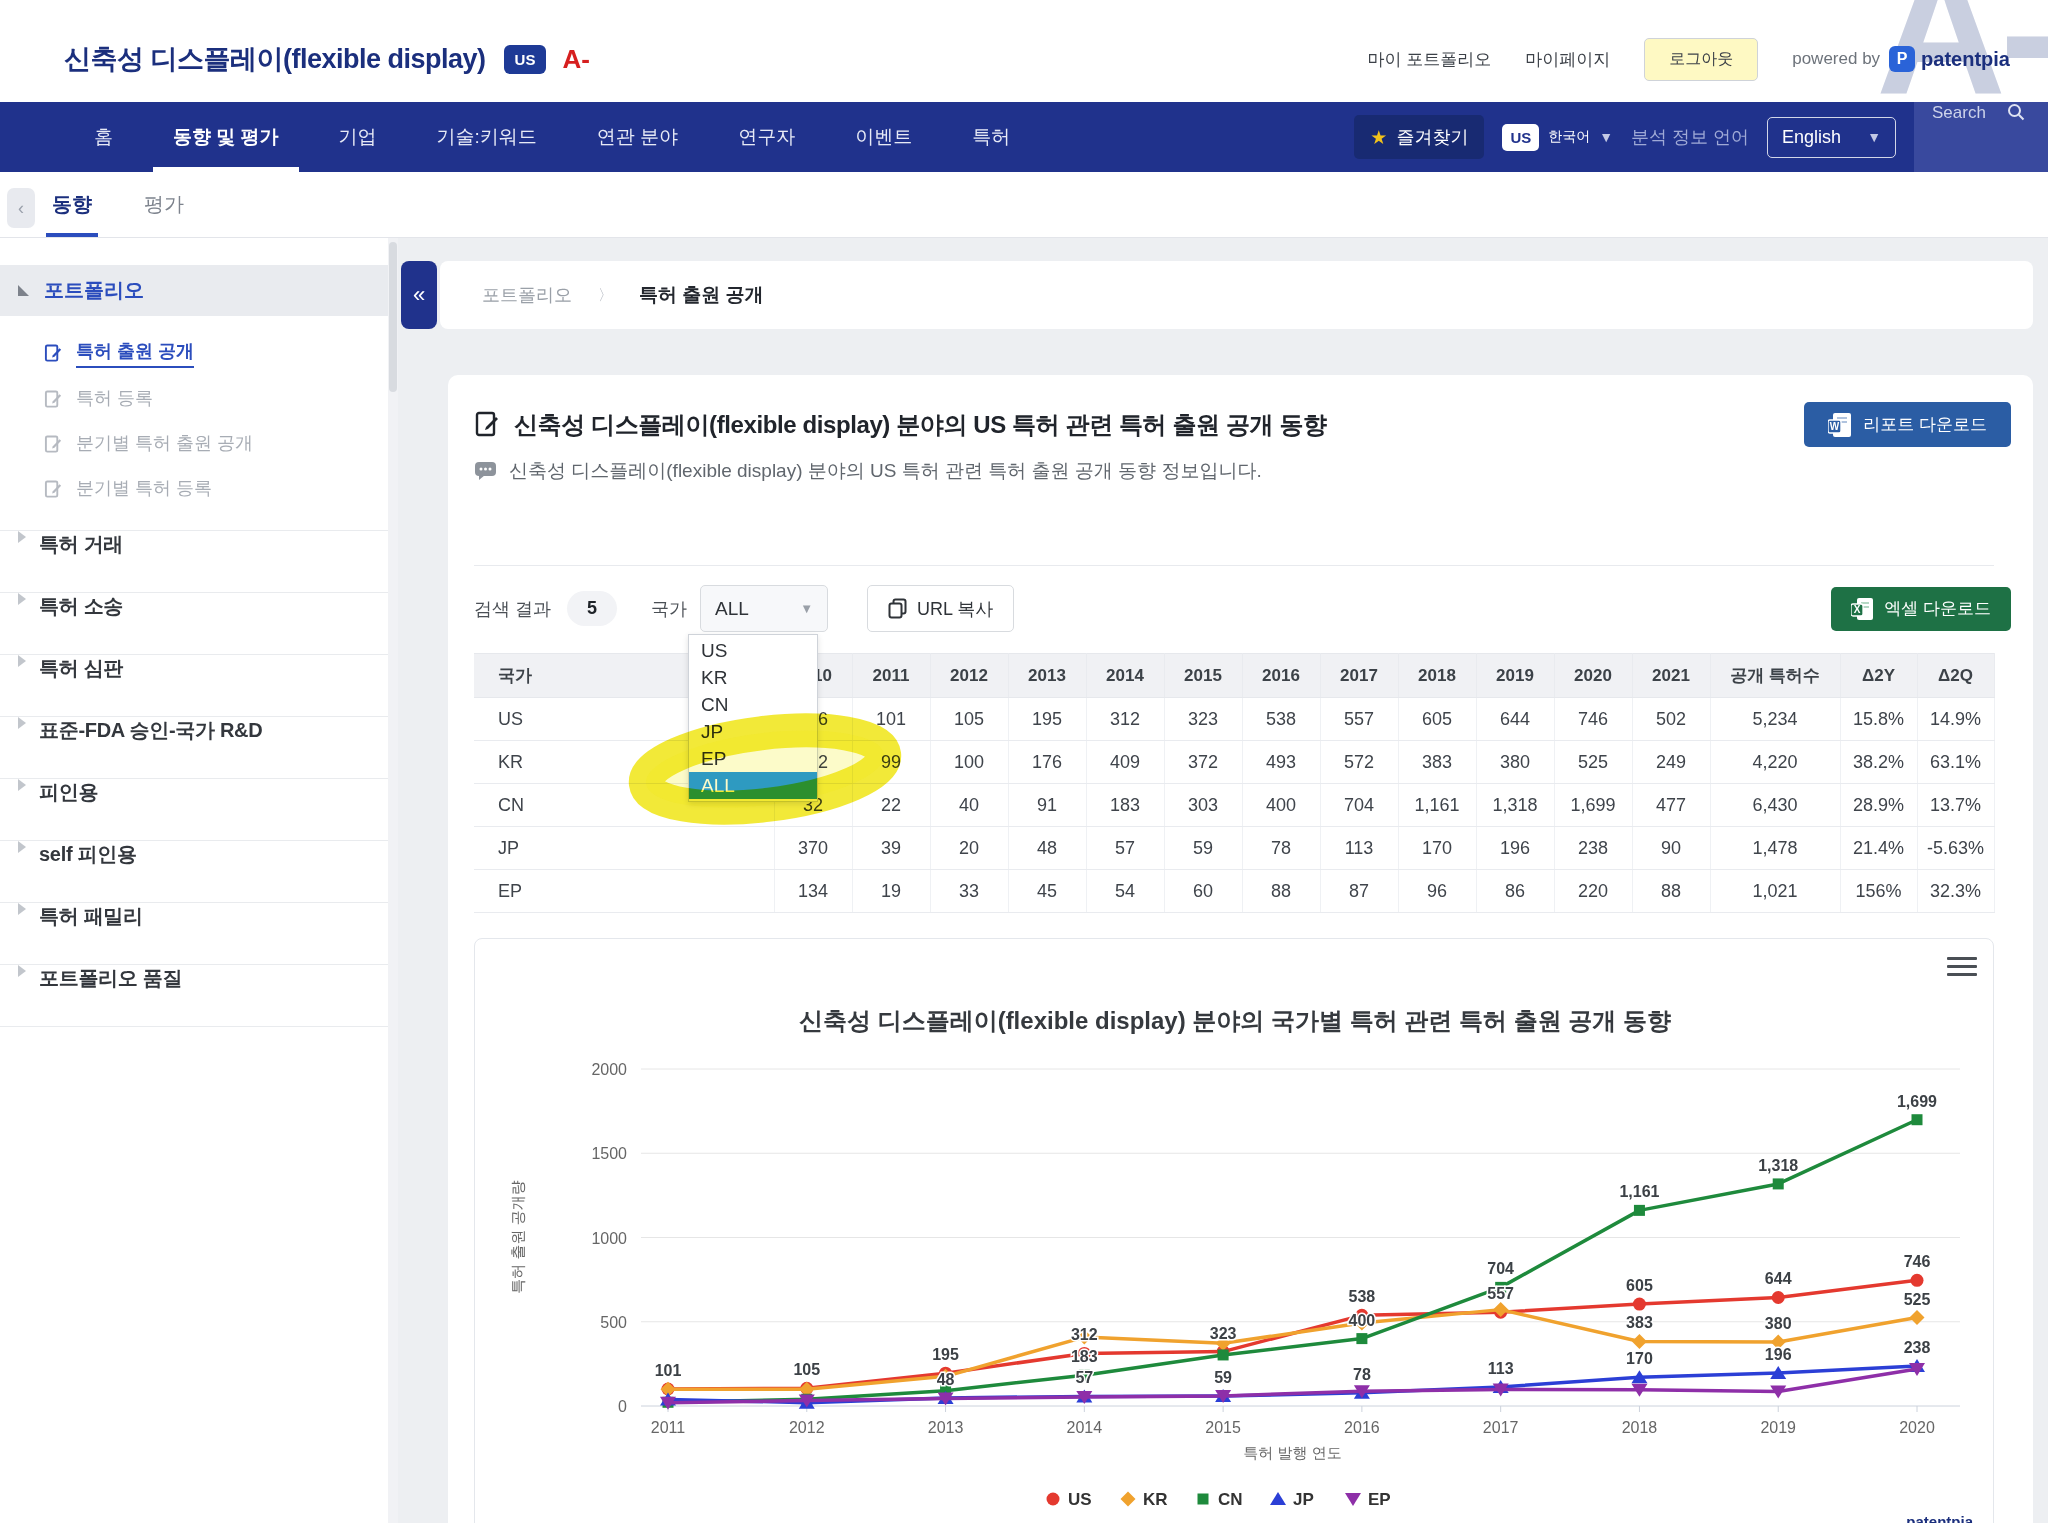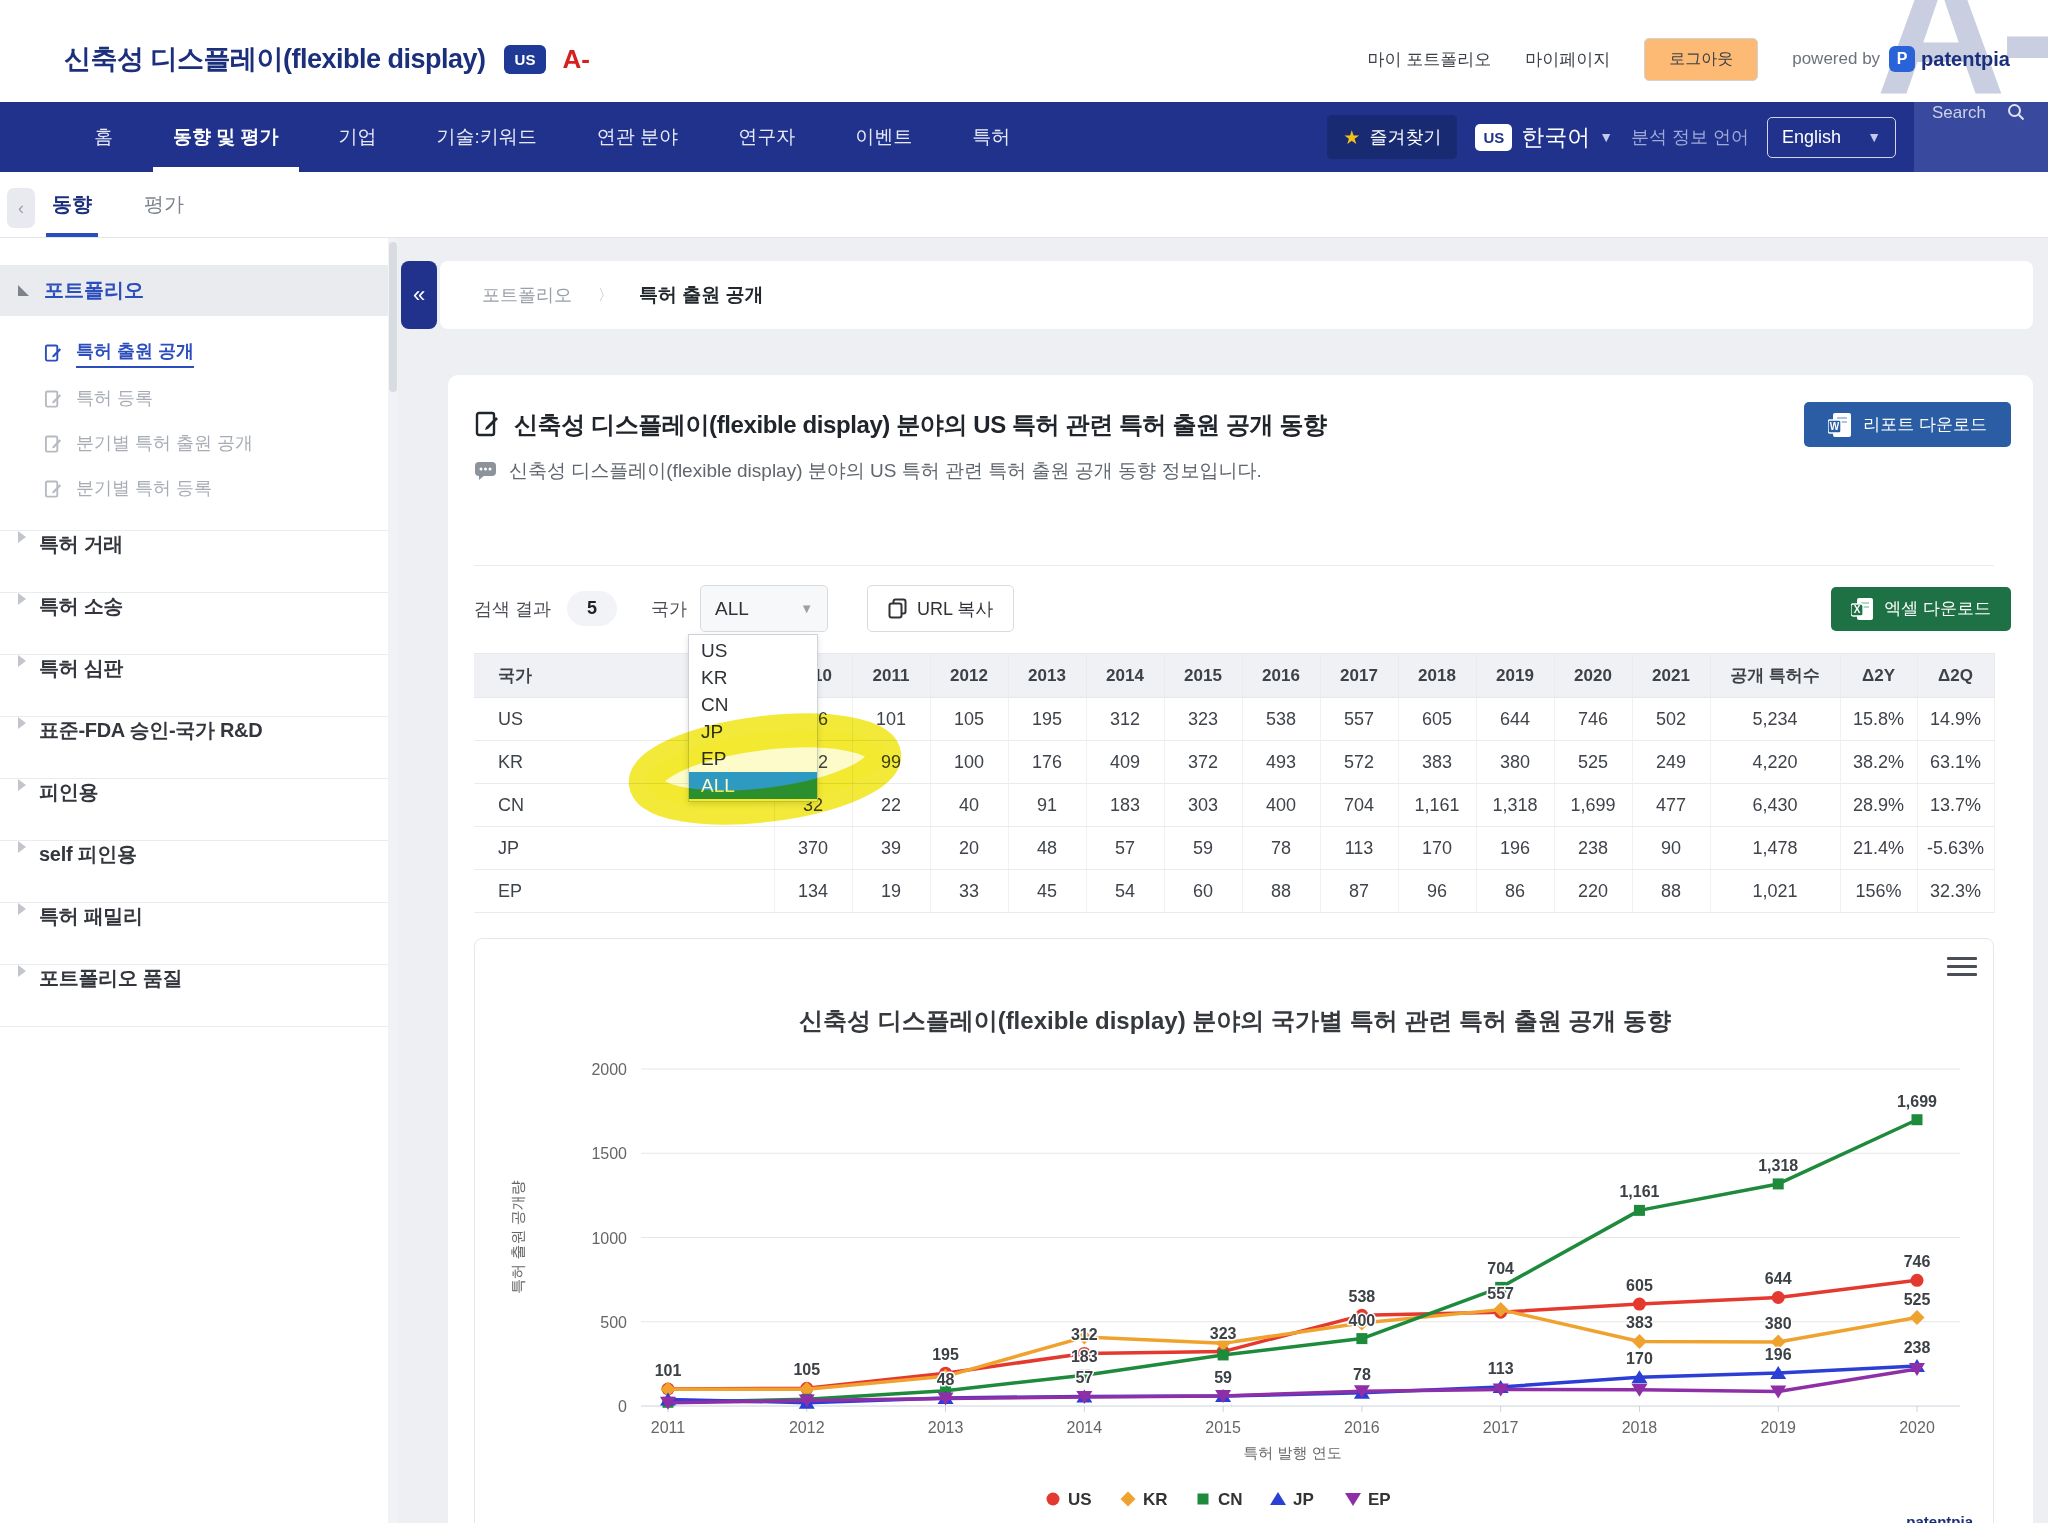--- a/index.html
+++ b/index.html
@@ -8,39 +8,39 @@
 
   
   .top-header{position:absolute;left:0;top:0;width:2048px;height:102px;background:#fff;overflow:hidden;}
   .watermark{position:absolute;right:-6px;top:-58px;font-size:180px;font-weight:bold;color:#c9cfe0;letter-spacing:-6px;z-index:0;line-height:1;}
   .th-inner{position:relative;z-index:1;height:100%;display:flex;align-items:center;padding:16px 38px 0 64px;}
   .page-title{font-size:27px;font-weight:bold;color:#1b2f7d;letter-spacing:-0.5px;}
   .country-chip{margin-left:18px;background:#1e3a96;color:#fff;font-size:15px;font-weight:bold;padding:6px 11px;border-radius:6px;}
   .grade{margin-left:16px;color:#d61f1f;font-size:26px;font-weight:bold;}
   .th-right{margin-left:auto;display:flex;align-items:center;gap:34px;}
   .th-link{font-size:17px;color:#3c4148;cursor:pointer;}
-  .logout-btn{border:1px solid #cfd3d9;border-radius:5px;background:#fdba74;font-size:16px;color:#3c4148;padding:10px 24px;cursor:pointer;}
+  .logout-btn{border:1px solid #cfd3d9;border-radius:5px;background:#fef9c3;font-size:16px;color:#3c4148;padding:10px 24px;cursor:pointer;}
   .powered{display:flex;align-items:center;gap:9px;}
   .powered-label{font-size:17px;color:#6d737b;}
   .brand-logo{display:flex;align-items:center;gap:6px;}
   .brand-p{width:26px;height:26px;border-radius:6px;background:#2a63d8;color:#fff;font-size:16px;font-weight:bold;display:flex;align-items:center;justify-content:center;}
   .brand-name{font-size:20px;font-weight:bold;color:#1b2f7d;}
 
   
   .main-nav{position:absolute;left:0;top:102px;width:2048px;height:70px;background:#20328c;display:flex;align-items:center;z-index:3;}
   .nav-items{display:flex;align-items:center;height:100%;padding-left:64px;gap:0;}
   .nav-item{position:relative;height:100%;display:flex;align-items:center;padding:0 30px;color:#e7eaf6;font-size:19px;cursor:pointer;white-space:nowrap;}
   .nav-item.active{font-weight:bold;color:#fff;}
   .nav-item.active::after{content:"";position:absolute;left:10px;right:10px;bottom:0;height:5px;background:#fff;}
   .nav-right{margin-left:auto;display:flex;align-items:center;gap:18px;padding-right:0;height:100%;}
   .fav-btn{display:flex;align-items:center;gap:9px;background:#182a72;border-radius:5px;padding:10px 16px;color:#fff;font-size:18px;cursor:pointer;}
   .star{color:#f2c21b;font-size:19px;}
   .lang-group{display:flex;align-items:center;gap:9px;cursor:pointer;}
   .us-chip{background:#fff;color:#20328c;font-weight:bold;font-size:15px;border-radius:5px;padding:5px 8px;}
-  .lang-label{color:#fff;font-size:23px;}
+  .lang-label{color:#fff;font-size:14px;}
   .chev{color:#c3c9e6;font-size:14px;}
   .analysis-label{color:#9fa9d6;font-size:18px;}
   .eng-select{display:flex;align-items:center;gap:26px;border:1px solid rgba(255,255,255,.8);border-radius:5px;padding:9px 14px;color:#fff;font-size:18px;cursor:pointer;}
   .nav-search{display:flex;align-items:flex-start;height:100%;background:#39499e;padding:0 16px 0 16px;width:134px;cursor:text;}
   .nav-search input{background:transparent;border:none;outline:none;color:#dfe3f2;font-size:17px;width:76px;}
   .nav-search input::placeholder{color:#cdd3ea;}
 
   
   .tabs-row{position:absolute;left:0;top:172px;width:2048px;height:66px;background:#fff;border-bottom:1px solid #e3e5ea;display:flex;align-items:center;z-index:2;}
   .back-chip{position:absolute;left:7px;top:16px;width:28px;height:40px;background:#e8eaef;border-radius:7px;color:#9aa0ab;font-size:18px;display:flex;align-items:center;justify-content:center;cursor:pointer;}

